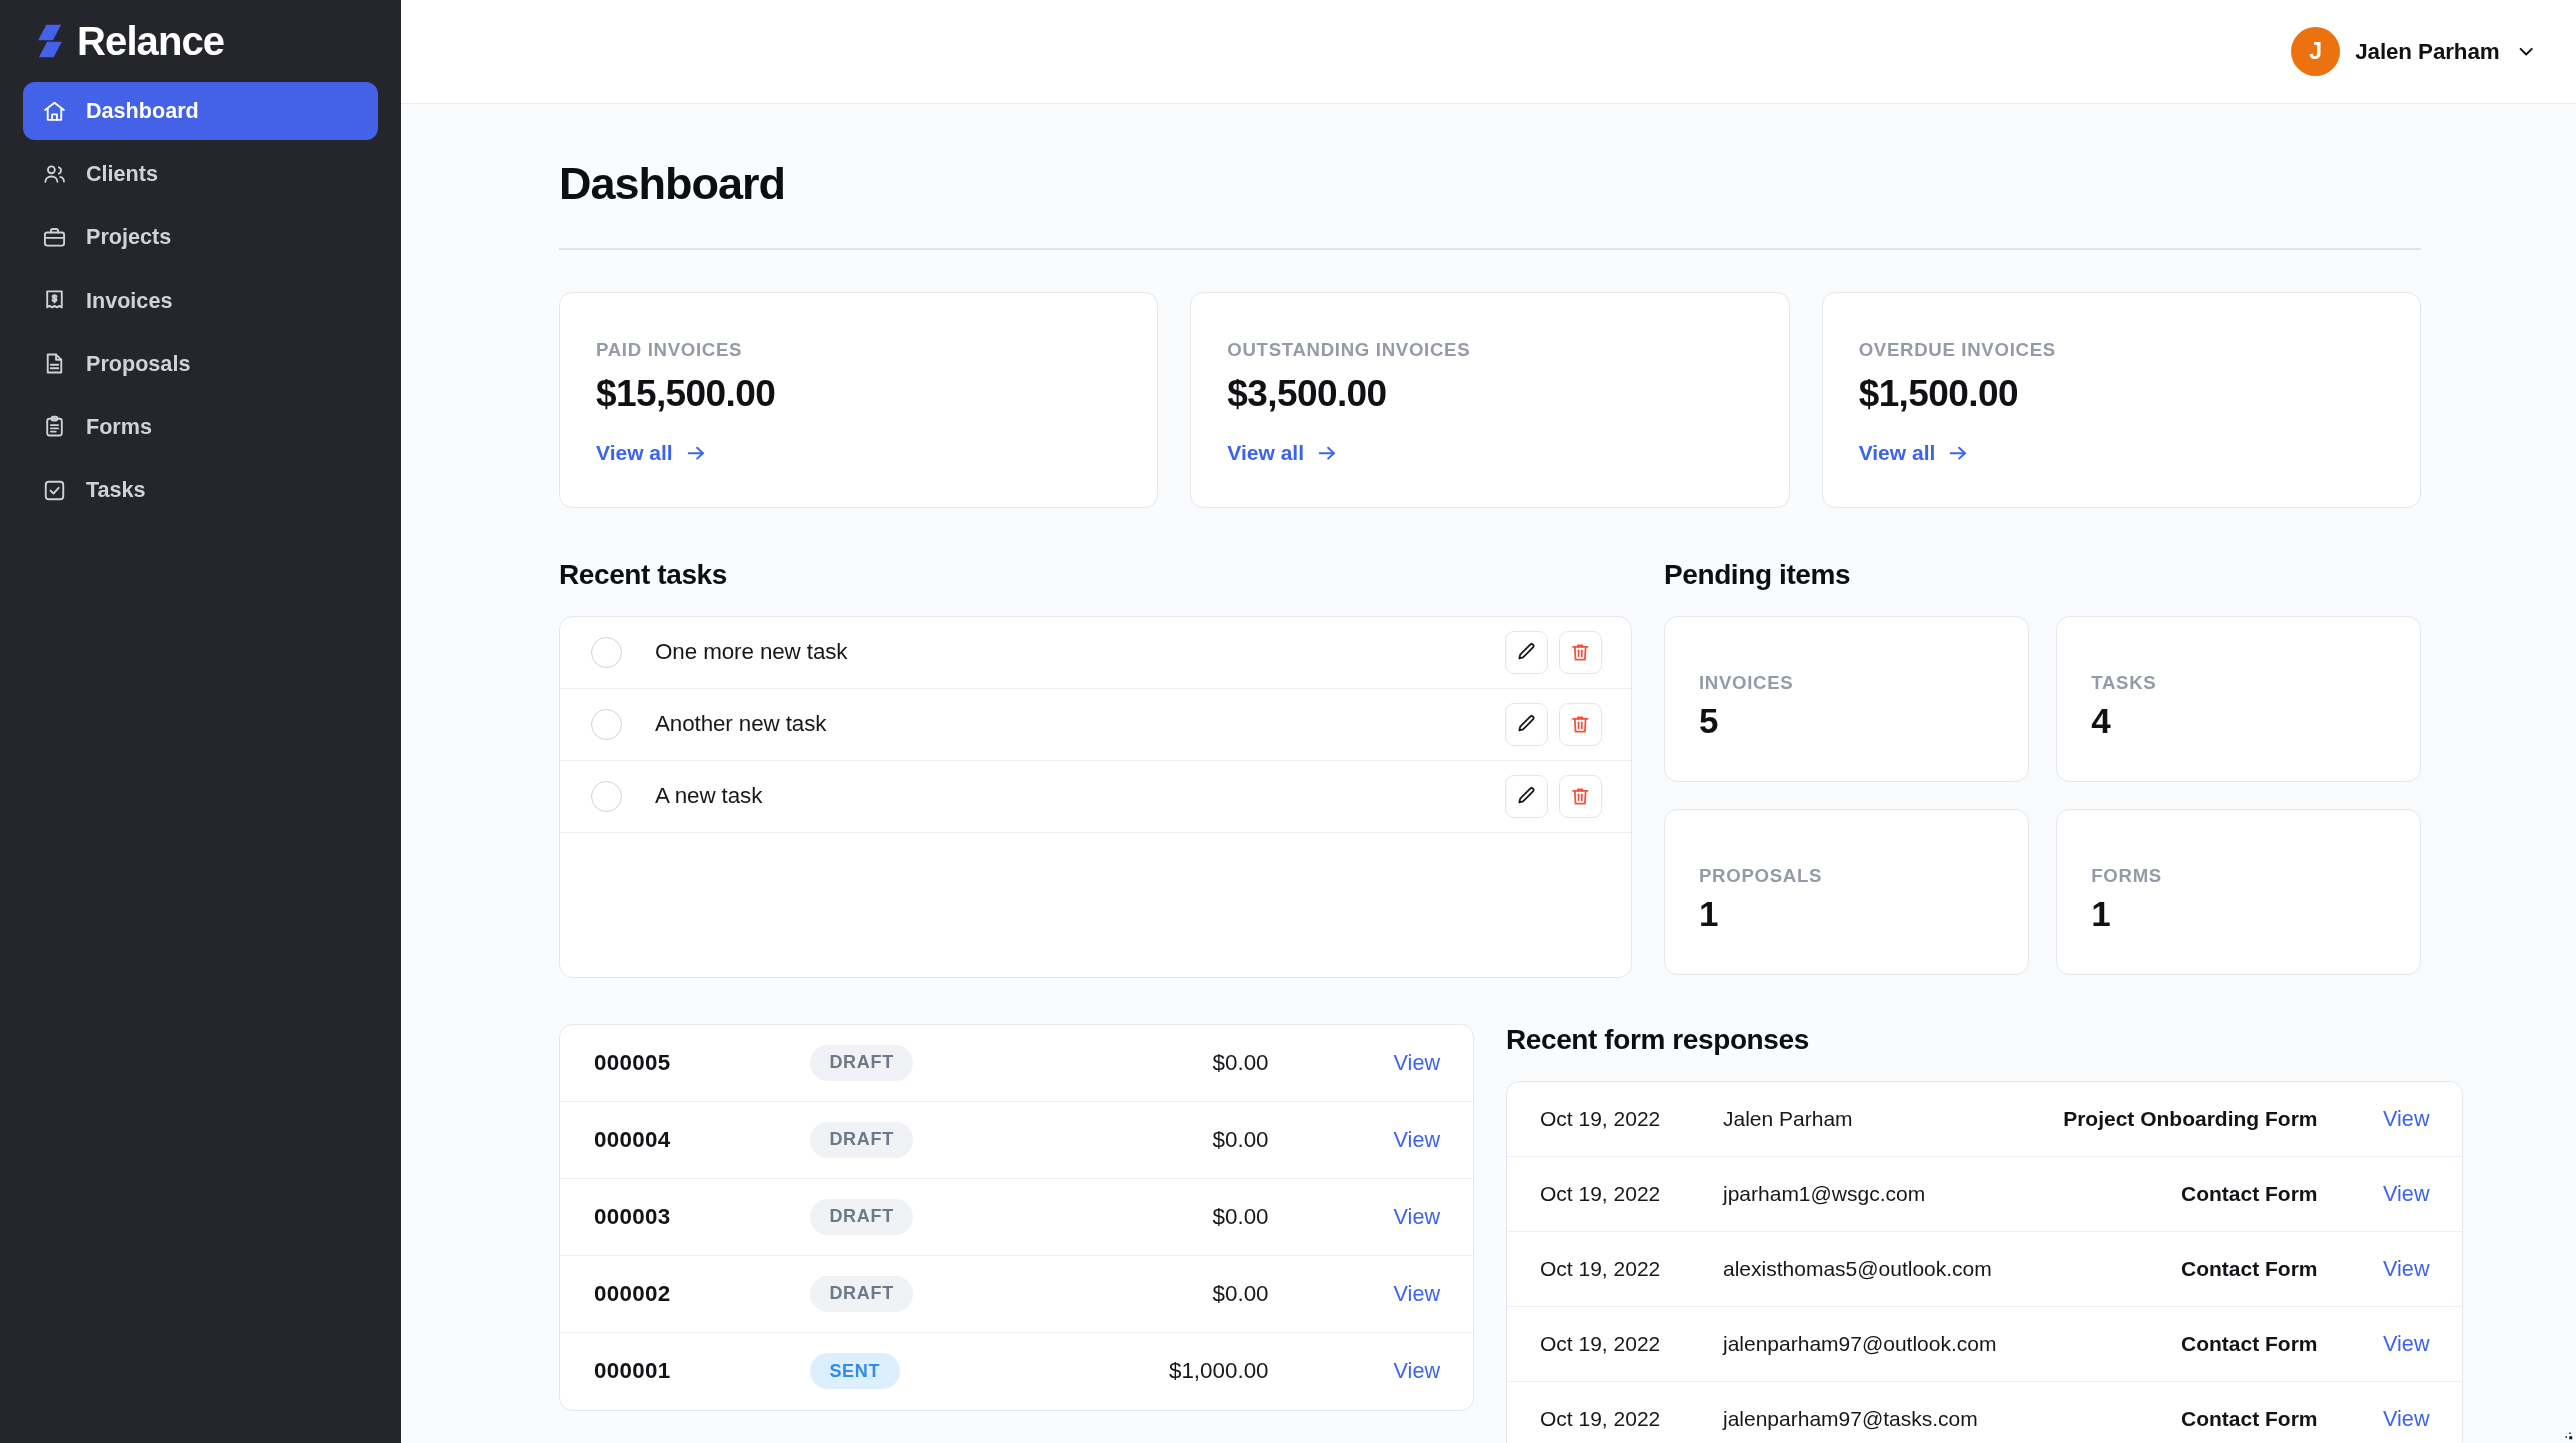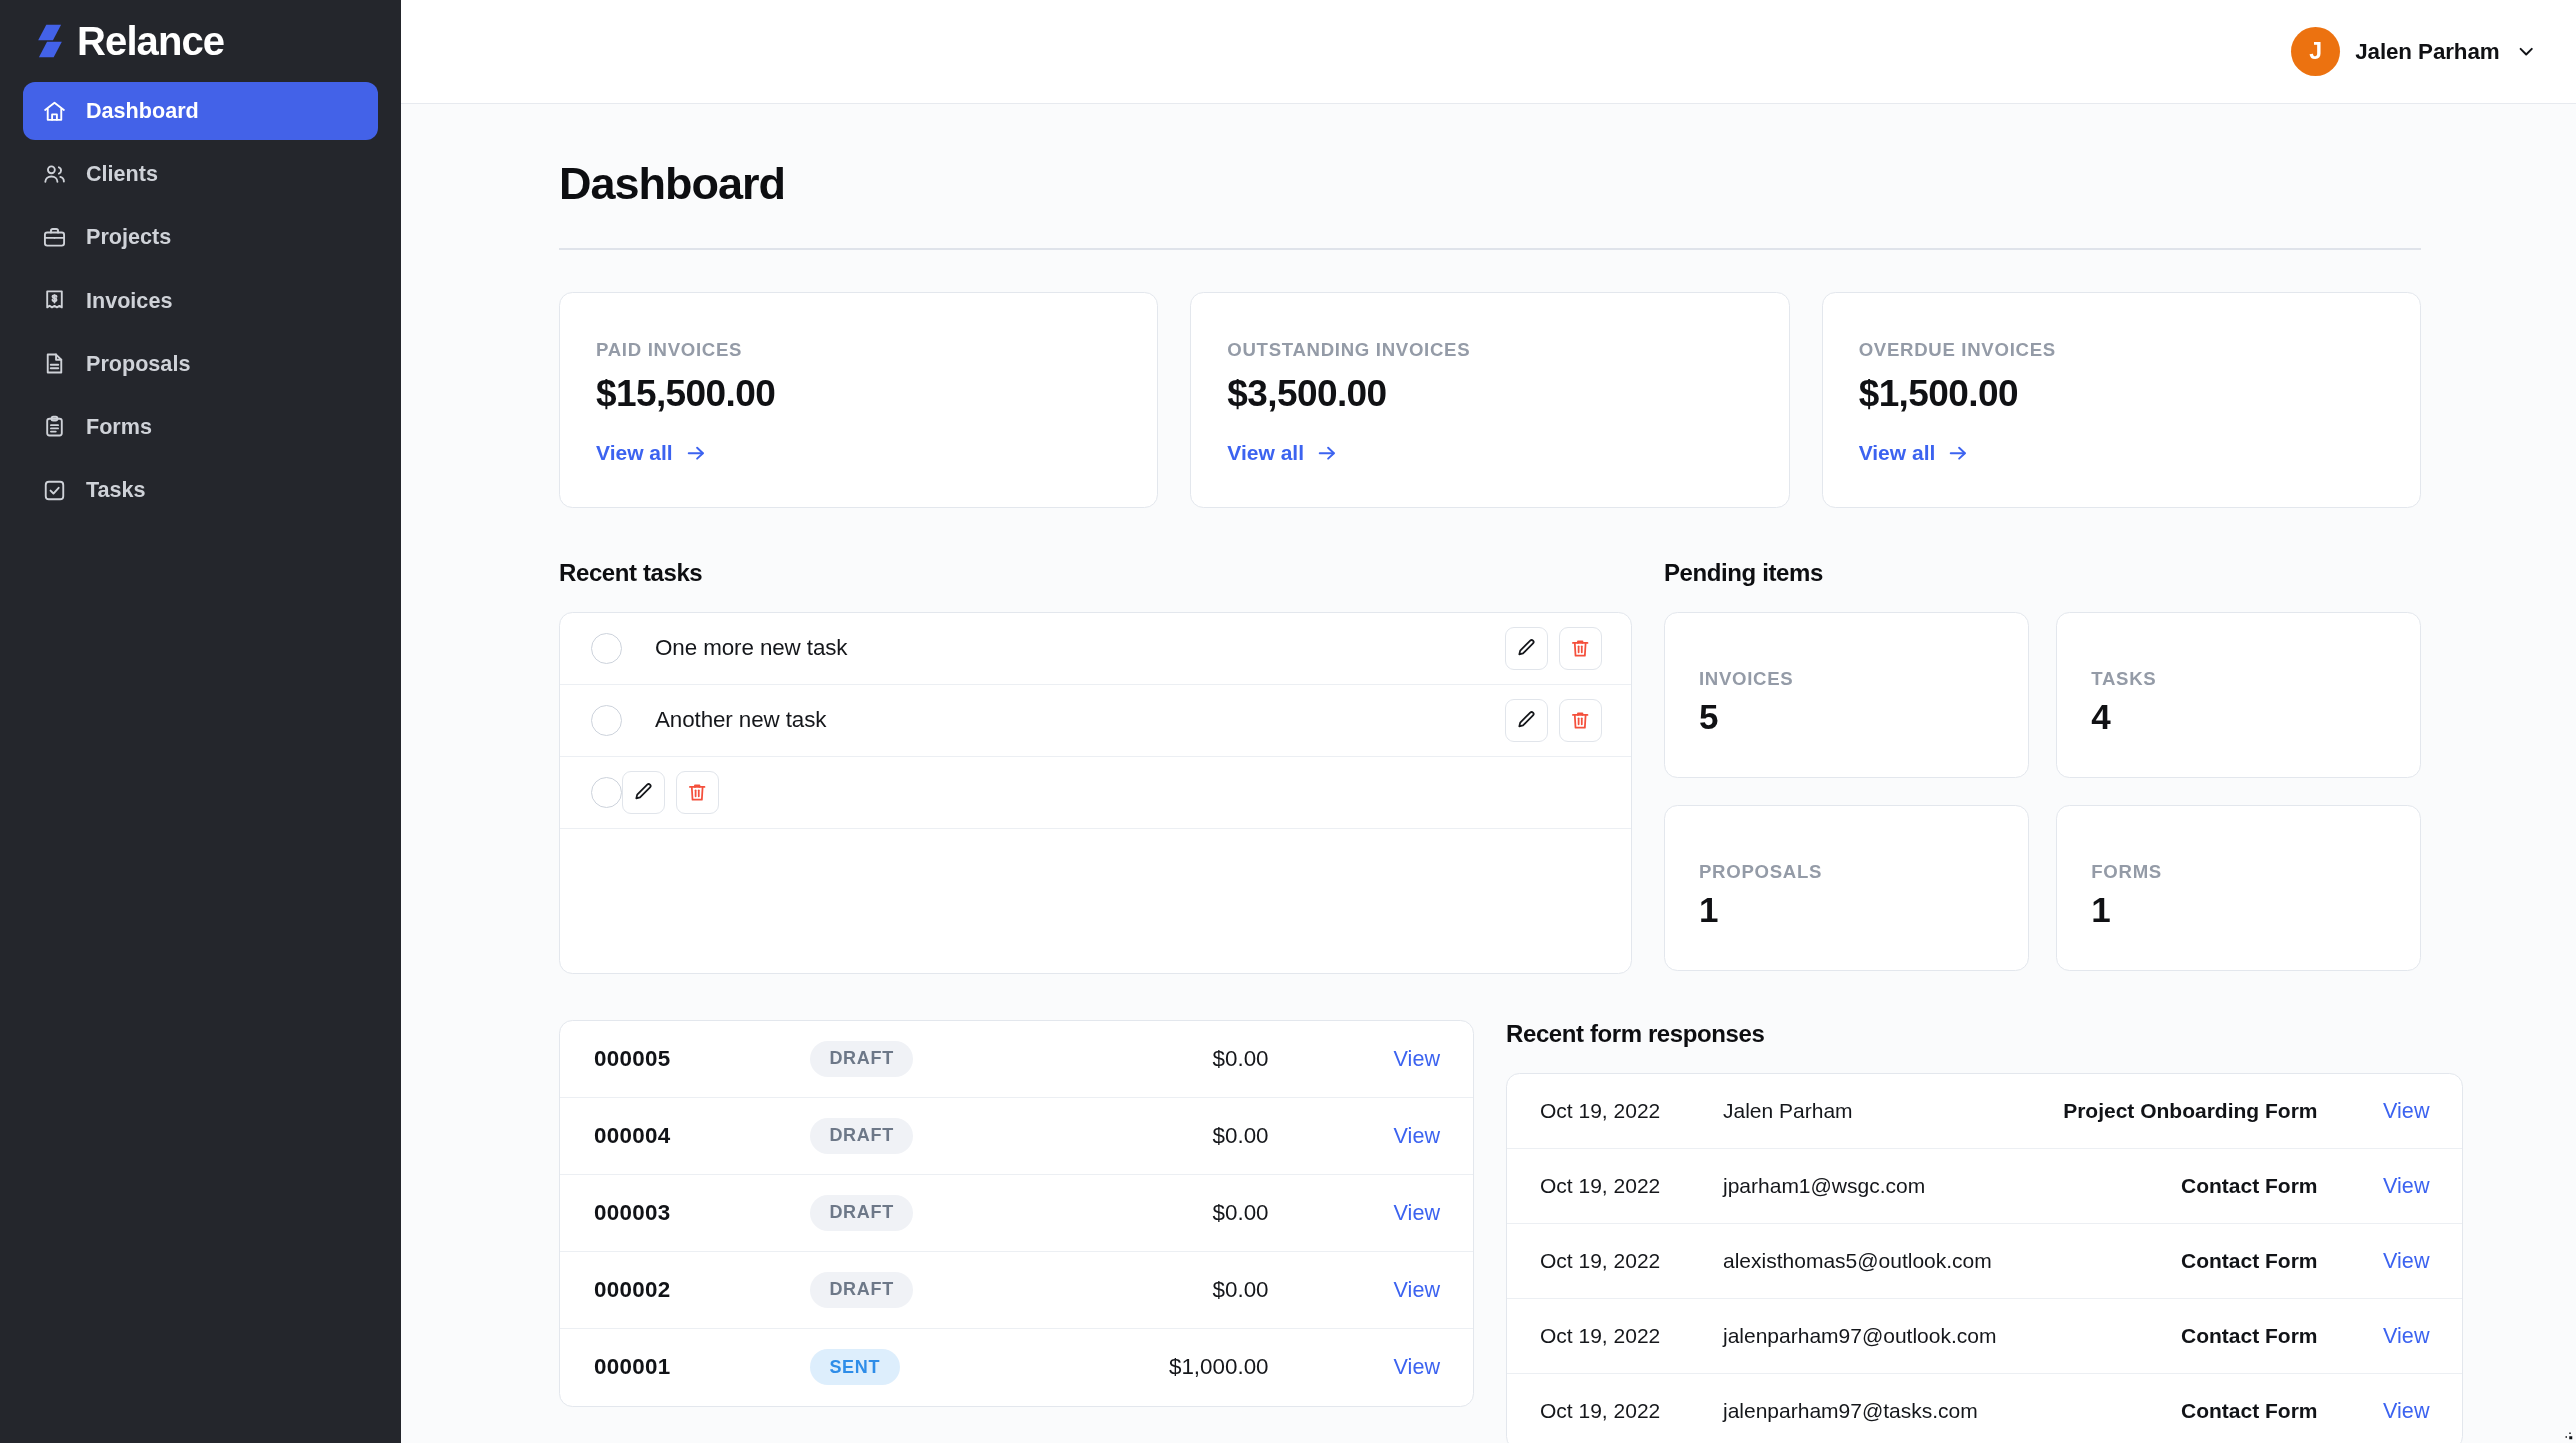--- a/index.html
+++ b/index.html
@@ -195,21 +195,21 @@
   .mid-row {
     display: flex;
     gap: 32px;
     margin-top: 51px;
     align-items: flex-start;
   }
   .col-tasks { width: 1073px; flex: 0 0 1073px; }
   .col-pending { flex: 1 1 auto; }
 
   .section-title {
-    font-size: 24px;
+    font-size: 28px;
     font-weight: 700;
     color: #0d0e11;
     letter-spacing: -0.4px;
     margin-bottom: 25px;
   }
 
   .tasks-card {
     background: #ffffff;
     border: 1.5px solid #e3e7ed;
     border-radius: 13.4px;
@@ -605,20 +605,21 @@
                         <path d="M10.3 10v6.4"></path>
                         <path d="M13.7 10v6.4"></path>
                       </svg>
                 </span>
               </span>
             </span>
           </div>
 
           <div class="task-row">
             <span class="task-check"></span>
+            <span class="task-label">A new task</span>
             <span class="task-actions">
               <span class="icon-btn">
                 <span>
                   <svg viewBox="0 0 24 24" fill="none" stroke="#15171b" stroke-width="1.9" stroke-linecap="round" stroke-linejoin="round">
                         <path d="M16.3 3.9a2.1 2.1 0 0 1 3 3L8.6 17.6l-4 1 1-4Z"></path>
                       </svg>
                 </span>
               </span>
               <span class="icon-btn">
                 <span>

